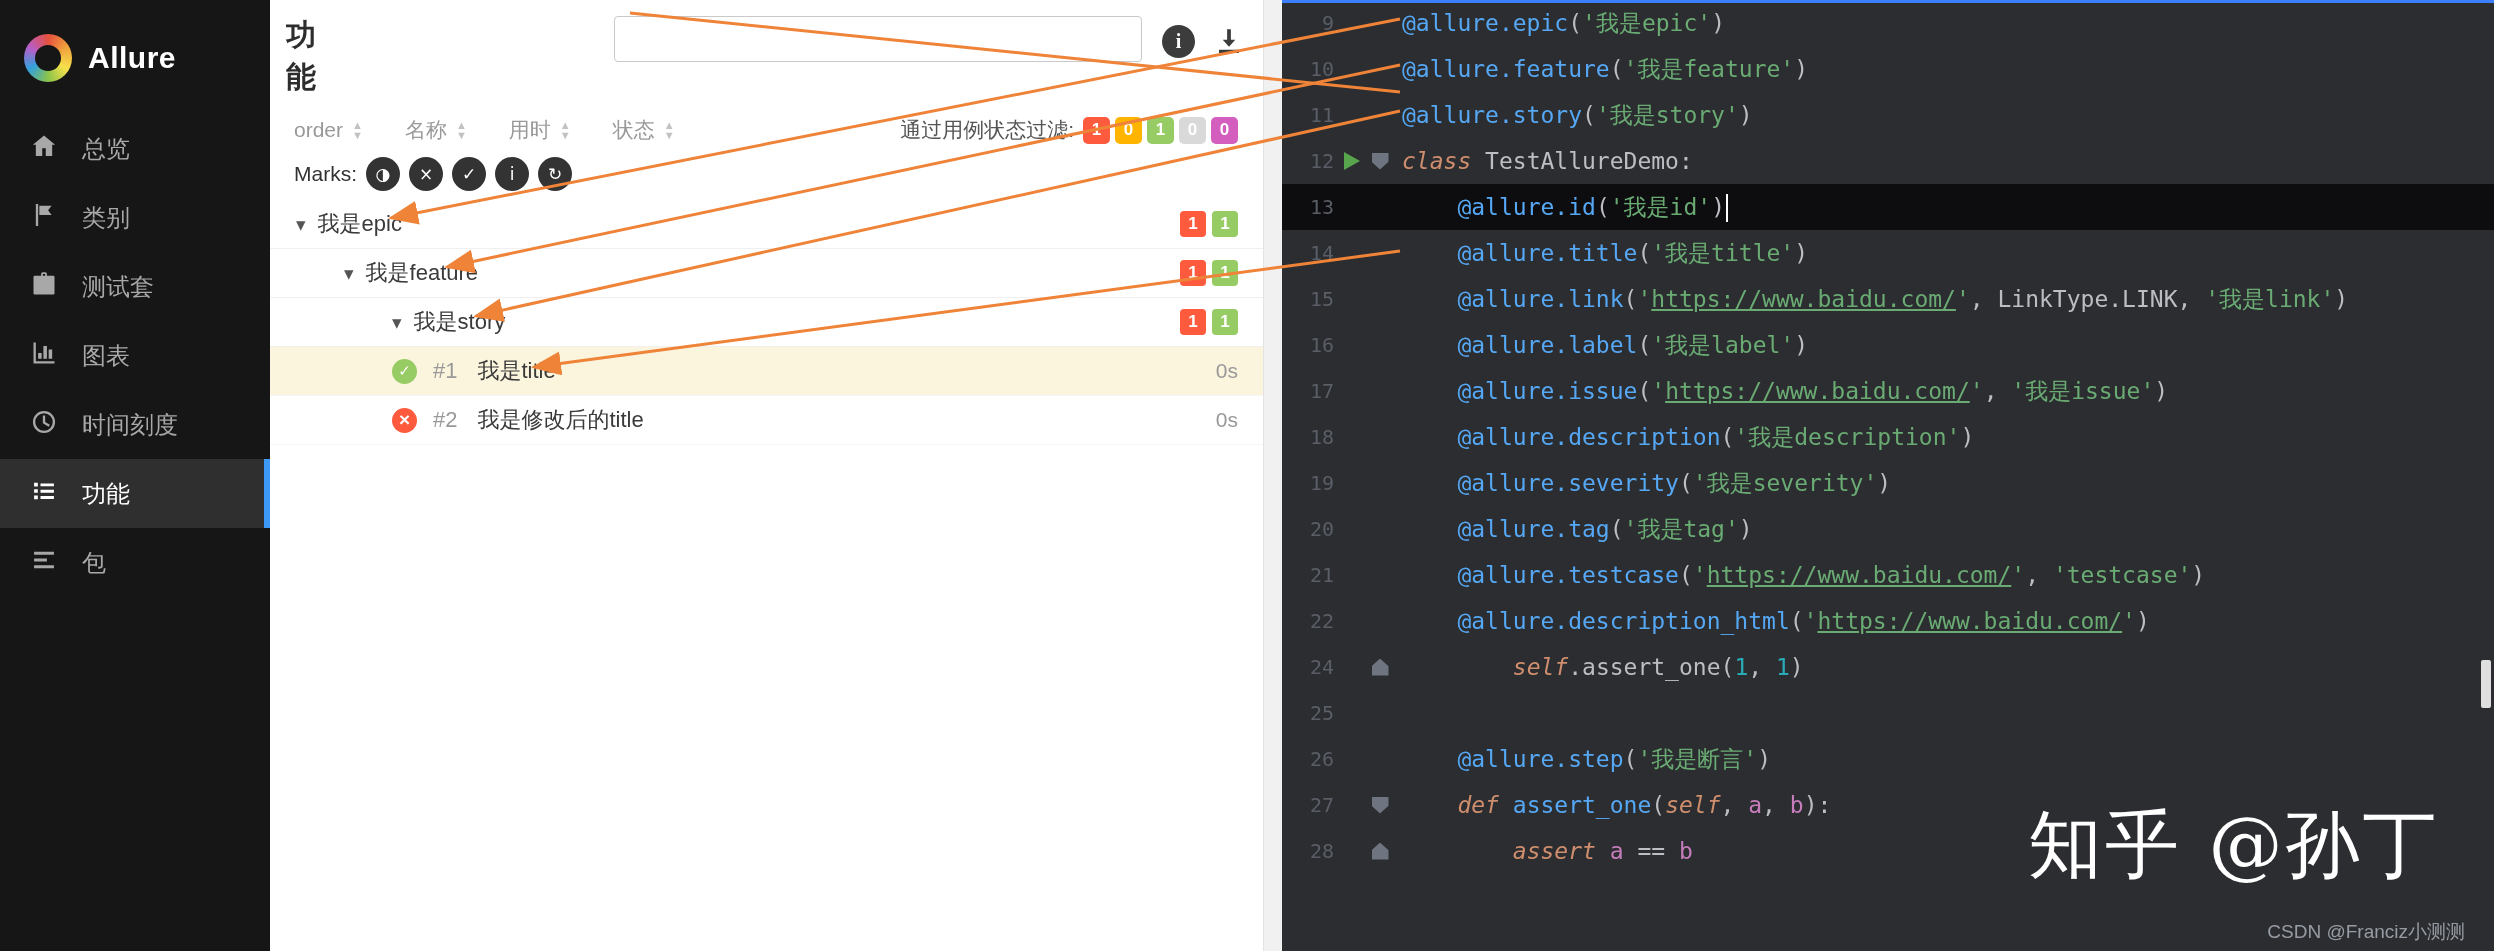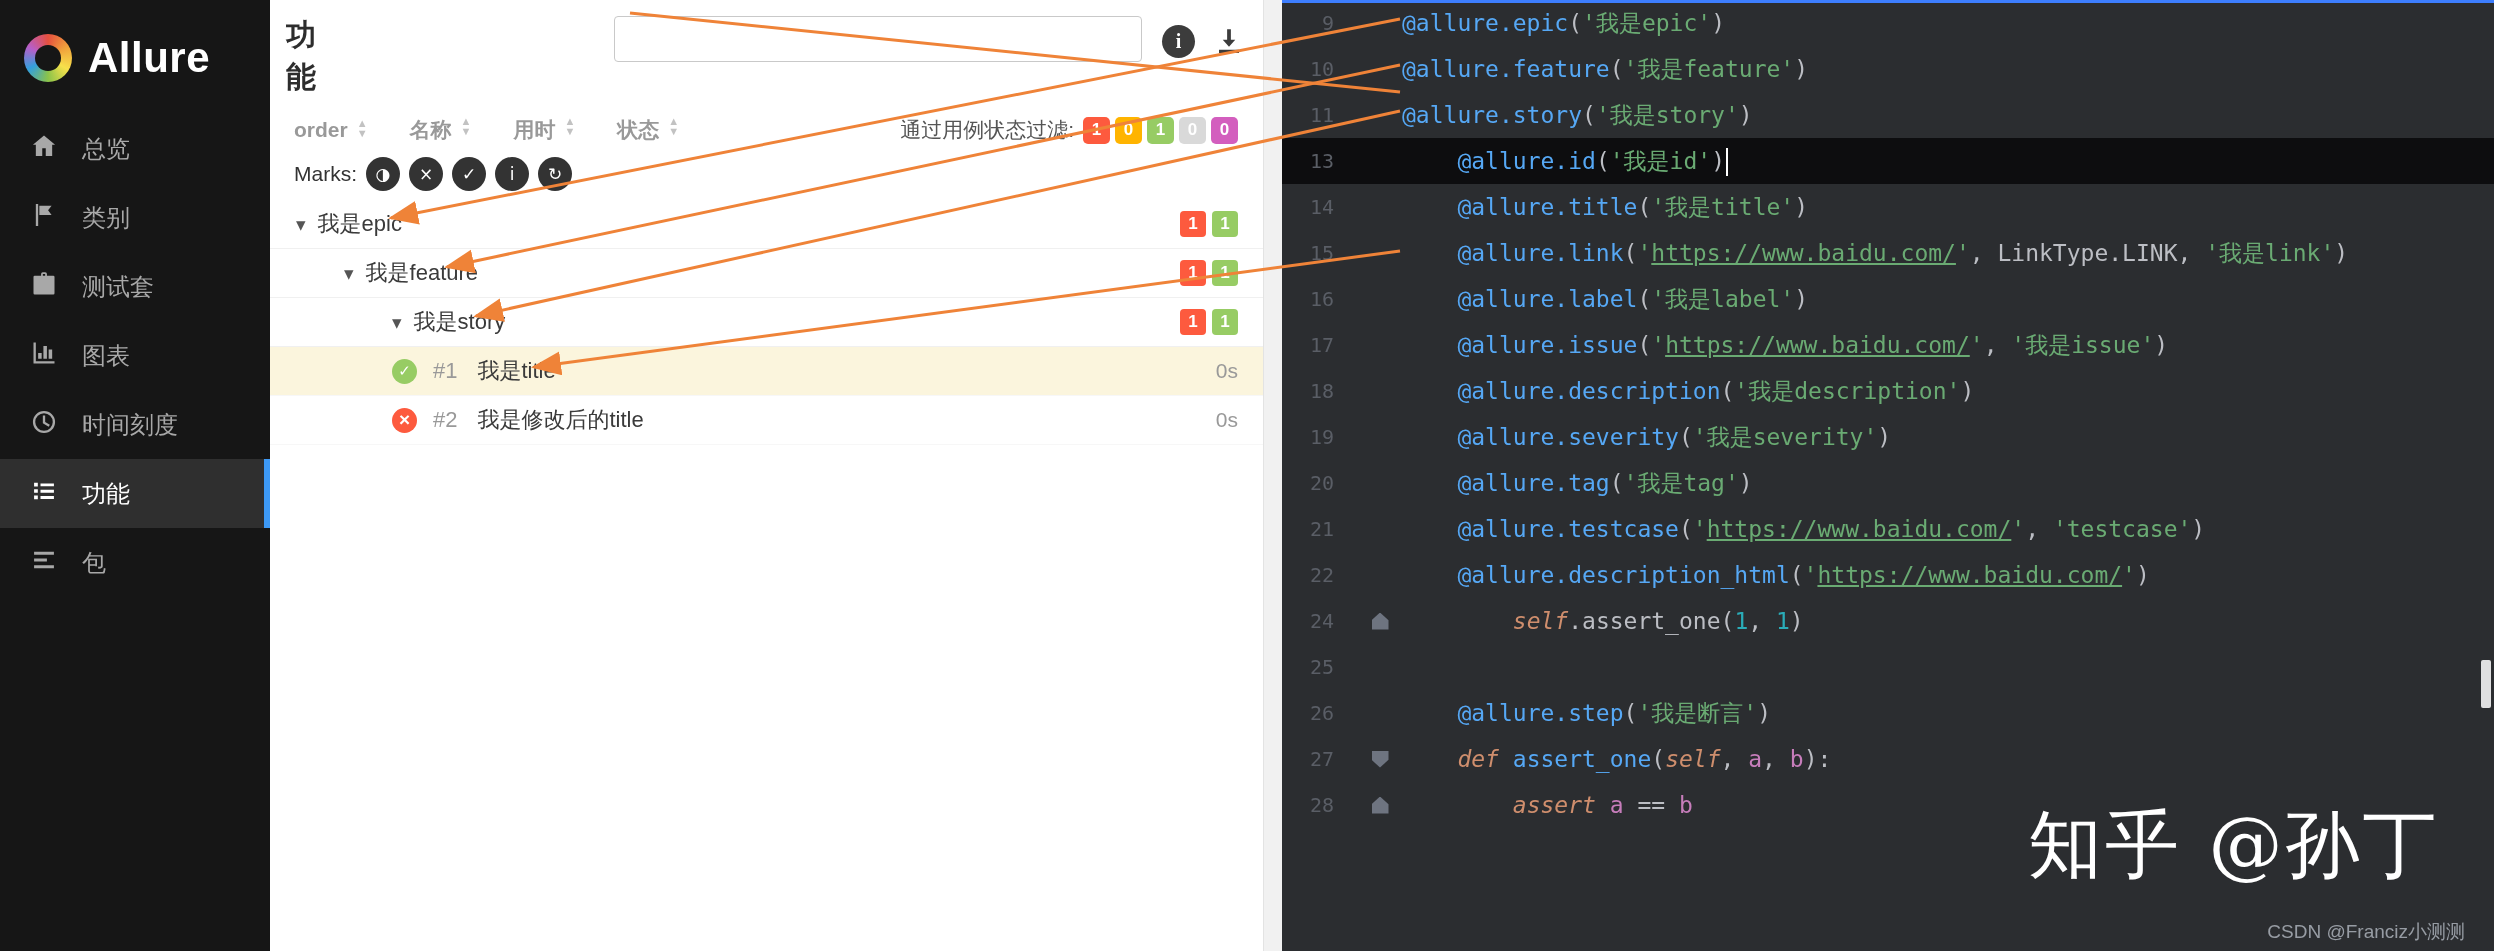--- a/index.html
+++ b/index.html
@@ -7,21 +7,21 @@
     width:2494px;height:951px;position:relative;overflow:hidden;
     background:#fff;font-family:"Liberation Sans",sans-serif;
     -webkit-font-smoothing:antialiased;
   }
   
   .sidebar{position:absolute;left:0;top:0;width:270px;height:951px;background:#161616;}
   .logo{display:flex;align-items:center;gap:16px;padding:34px 24px 0 24px;}
   .logo-circle{width:48px;height:48px;border-radius:50%;flex:none;position:relative;
     background:conic-gradient(#e6503f,#f0a23c,#f7e14b,#8bc34a,#33a0dd,#b75ec8,#e6503f);}
   .logo-circle::after{content:"";position:absolute;inset:11px;border-radius:50%;background:#161616;}
-  .brand{color:#fff;font-size:42px;font-weight:700;letter-spacing:.5px;}
+  .brand{color:#fff;font-size:30px;font-weight:700;letter-spacing:.5px;}
   .nav{margin-top:32px;}
   .nav-item{position:relative;display:flex;align-items:center;gap:24px;height:69px;
     padding:0 30px;color:#a8a8a8;font-size:24px;cursor:pointer;}
   .nav-item svg{width:28px;height:28px;fill:currentColor;flex:none;}
   .nav-item.active{background:#2f2f2f;color:#fff;}
   .nav-item.active::after{content:"";position:absolute;right:0;top:0;bottom:0;width:6px;background:#3d99f5;}
   
   .panel{position:absolute;left:270px;top:0;width:1012px;height:951px;background:#fff;}
   .scrollstrip{position:absolute;right:0;top:0;width:18px;height:100%;background:#f1f1f1;border-left:1px solid #e3e3e3;}
   .panel-header{position:relative;height:108px;}
@@ -29,21 +29,21 @@
     font-weight:700;color:#2d2d2d;word-break:break-all;}
   .search-input{position:absolute;left:344px;top:16px;width:528px;height:46px;border:1px solid #c9c9c9;
     border-radius:4px;box-sizing:border-box;font-size:22px;padding:0 14px;outline:none;background:#fff;}
   .icon-btn{position:absolute;display:flex;align-items:center;justify-content:center;cursor:pointer;}
   .icon-btn.info{left:892px;top:25px;width:33px;height:33px;border-radius:50%;background:#3c3c3c;}
   .icon-btn.info::before{content:"i";color:#fff;font-size:20px;font-weight:700;font-family:"Liberation Serif",serif;}
   .icon-btn.dl{left:942px;top:24px;width:34px;height:34px;}
   .icon-btn.dl svg{width:30px;height:30px;fill:#3c3c3c;}
   
   .sortbar{display:flex;align-items:center;height:44px;padding:0 44px 0 24px;color:#999;font-size:21px;}
-  .sort-col{display:flex;align-items:flex-start;margin-right:42px;cursor:pointer;white-space:nowrap;font-weight:bold;}
+  .sort-col{display:flex;align-items:center;margin-right:42px;cursor:pointer;white-space:nowrap;}
   .sorticons{display:inline-flex;flex-direction:column;align-items:center;margin-left:9px;color:#c2c2c2;
     font-size:11px;line-height:10px;}
   .sorticons::before{content:"▲";}
   .sorticons::after{content:"▼";}
   .filter-group{margin-left:auto;display:flex;align-items:center;}
   .filter-label{color:#555;font-size:21px;margin-right:4px;white-space:nowrap;}
   .badge{min-width:27px;height:27px;border-radius:5px;color:#fff;font-size:17px;font-weight:700;
     display:flex;align-items:center;justify-content:center;box-sizing:border-box;padding:0 4px;margin-left:5px;cursor:pointer;}
   .bf{background:#fd5a3e;} .bb{background:#ffb400;} .bp{background:#97cc64;}
   .bs{background:#d9d9d9;} .bu{background:#d35ebe;}
@@ -253,20 +253,21 @@
 
   <div class="scrollstrip"></div>
 </main>
 
 <section class="editor">
   <div class="editor-topline"></div>
   <div class="editor-lines">
       <div class="cl"><span class="ln">9</span><span class="gut"></span><span class="gut"></span><span class="ct"><span class="tk-dec">@allure.epic</span><span class="tk-p">(</span><span class="tk-str">'我是epic'</span><span class="tk-p">)</span></span></div>
       <div class="cl"><span class="ln">10</span><span class="gut"></span><span class="gut"></span><span class="ct"><span class="tk-dec">@allure.feature</span><span class="tk-p">(</span><span class="tk-str">'我是feature'</span><span class="tk-p">)</span></span></div>
       <div class="cl"><span class="ln">11</span><span class="gut"></span><span class="gut"></span><span class="ct"><span class="tk-dec">@allure.story</span><span class="tk-p">(</span><span class="tk-str">'我是story'</span><span class="tk-p">)</span></span></div>
+      <div class="cl"><span class="ln">12</span><span class="gut"><span class="play"></span></span><span class="gut"><span class="mk mk-down"></span></span><span class="ct"><span class="tk-kw">class </span><span class="tk-cls">TestAllureDemo</span><span class="tk-p">:</span></span></div>
       <div class="cl hl"><span class="ln">13</span><span class="gut"></span><span class="gut"></span><span class="ct"><span class="tk-p">    </span><span class="tk-dec">@allure.id</span><span class="tk-p">(</span><span class="tk-str">'我是id'</span><span class="tk-p">)</span><span class="caret-bar"></span></span></div>
       <div class="cl"><span class="ln">14</span><span class="gut"></span><span class="gut"></span><span class="ct"><span class="tk-p">    </span><span class="tk-dec">@allure.title</span><span class="tk-p">(</span><span class="tk-str">'我是title'</span><span class="tk-p">)</span></span></div>
       <div class="cl"><span class="ln">15</span><span class="gut"></span><span class="gut"></span><span class="ct"><span class="tk-p">    </span><span class="tk-dec">@allure.link</span><span class="tk-p">(</span><span class="tk-str">'</span><span class="tk-lnk">https://www.baidu.com/</span><span class="tk-str">'</span><span class="tk-p">, LinkType.LINK, </span><span class="tk-str">'我是link'</span><span class="tk-p">)</span></span></div>
       <div class="cl"><span class="ln">16</span><span class="gut"></span><span class="gut"></span><span class="ct"><span class="tk-p">    </span><span class="tk-dec">@allure.label</span><span class="tk-p">(</span><span class="tk-str">'我是label'</span><span class="tk-p">)</span></span></div>
       <div class="cl"><span class="ln">17</span><span class="gut"></span><span class="gut"></span><span class="ct"><span class="tk-p">    </span><span class="tk-dec">@allure.issue</span><span class="tk-p">(</span><span class="tk-str">'</span><span class="tk-lnk">https://www.baidu.com/</span><span class="tk-str">'</span><span class="tk-p">, </span><span class="tk-str">'我是issue'</span><span class="tk-p">)</span></span></div>
       <div class="cl"><span class="ln">18</span><span class="gut"></span><span class="gut"></span><span class="ct"><span class="tk-p">    </span><span class="tk-dec">@allure.description</span><span class="tk-p">(</span><span class="tk-str">'我是description'</span><span class="tk-p">)</span></span></div>
       <div class="cl"><span class="ln">19</span><span class="gut"></span><span class="gut"></span><span class="ct"><span class="tk-p">    </span><span class="tk-dec">@allure.severity</span><span class="tk-p">(</span><span class="tk-str">'我是severity'</span><span class="tk-p">)</span></span></div>
       <div class="cl"><span class="ln">20</span><span class="gut"></span><span class="gut"></span><span class="ct"><span class="tk-p">    </span><span class="tk-dec">@allure.tag</span><span class="tk-p">(</span><span class="tk-str">'我是tag'</span><span class="tk-p">)</span></span></div>
       <div class="cl"><span class="ln">21</span><span class="gut"></span><span class="gut"></span><span class="ct"><span class="tk-p">    </span><span class="tk-dec">@allure.testcase</span><span class="tk-p">(</span><span class="tk-str">'</span><span class="tk-lnk">https://www.baidu.com/</span><span class="tk-str">'</span><span class="tk-p">, </span><span class="tk-str">'testcase'</span><span class="tk-p">)</span></span></div>
       <div class="cl"><span class="ln">22</span><span class="gut"></span><span class="gut"></span><span class="ct"><span class="tk-p">    </span><span class="tk-dec">@allure.description_html</span><span class="tk-p">(</span><span class="tk-str">'</span><span class="tk-lnk">https://www.baidu.com/</span><span class="tk-str">'</span><span class="tk-p">)</span></span></div>

